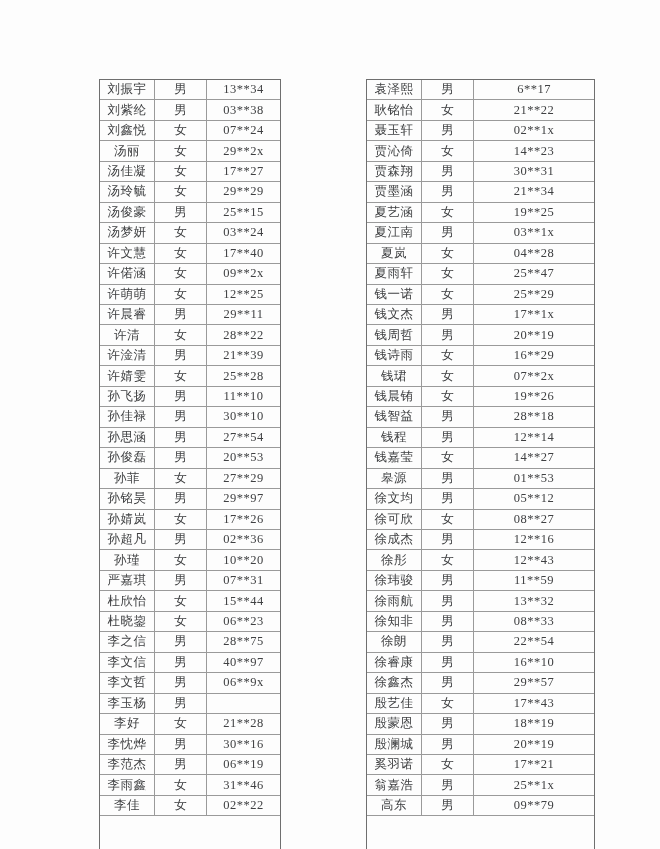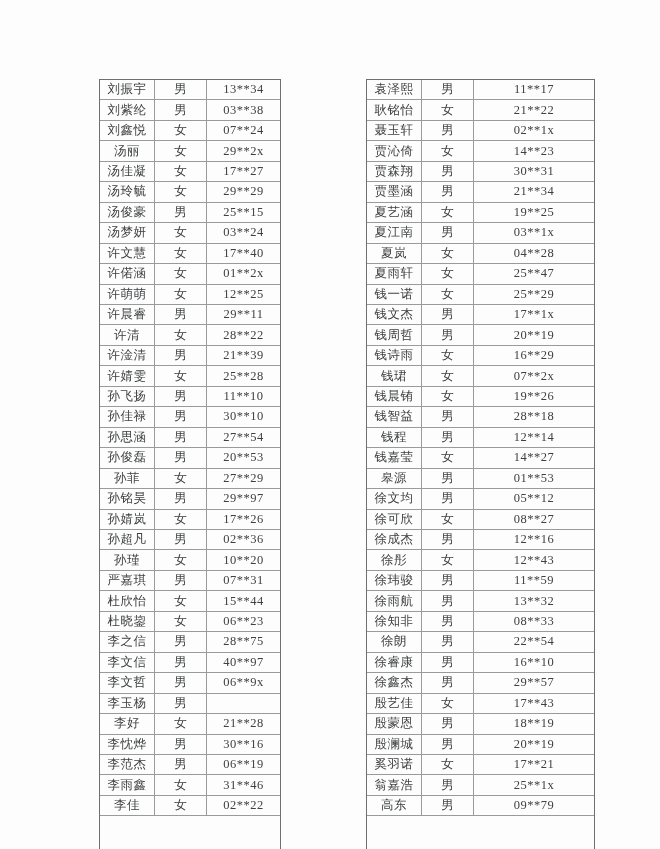--- a/index.html
+++ b/index.html
@@ -91,21 +91,21 @@
         <div class="cell c2">03**24</div>
       </div>
       <div class="row">
         <div class="cell c0">许文慧</div>
         <div class="cell c1">女</div>
         <div class="cell c2">17**40</div>
       </div>
       <div class="row">
         <div class="cell c0">许偌涵</div>
         <div class="cell c1">女</div>
-        <div class="cell c2">01**2x</div>
+        <div class="cell c2">09**2x</div>
       </div>
       <div class="row">
         <div class="cell c0">许萌萌</div>
         <div class="cell c1">女</div>
         <div class="cell c2">12**25</div>
       </div>
       <div class="row">
         <div class="cell c0">许晨睿</div>
         <div class="cell c1">男</div>
         <div class="cell c2">29**11</div>
@@ -233,21 +233,21 @@
       <div class="row">
         <div class="cell c0">李柯馨</div>
         <div class="cell c1">女</div>
         <div class="cell c2">26**20</div>
       </div>
     </div>
   <div class="data-table right" data-table="1">
       <div class="row">
         <div class="cell c0">袁泽熙</div>
         <div class="cell c1">男</div>
-        <div class="cell c2">11**17</div>
+        <div class="cell c2">6**17</div>
       </div>
       <div class="row">
         <div class="cell c0">耿铭怡</div>
         <div class="cell c1">女</div>
         <div class="cell c2">21**22</div>
       </div>
       <div class="row">
         <div class="cell c0">聂玉轩</div>
         <div class="cell c1">男</div>
         <div class="cell c2">02**1x</div>

